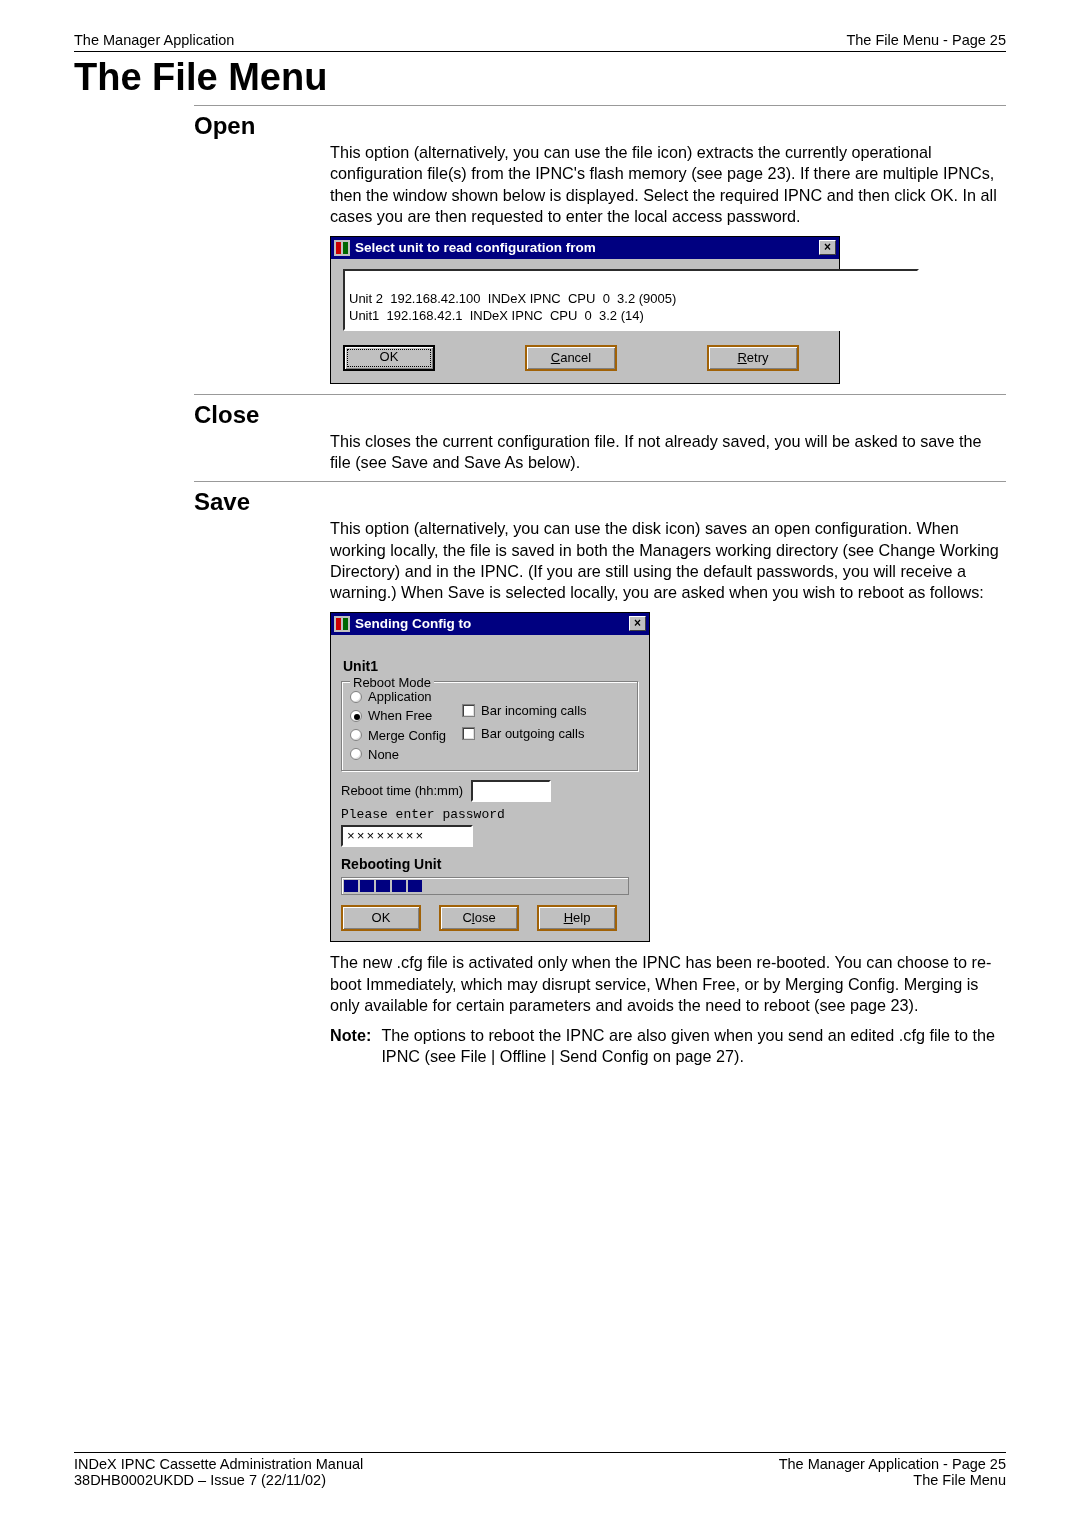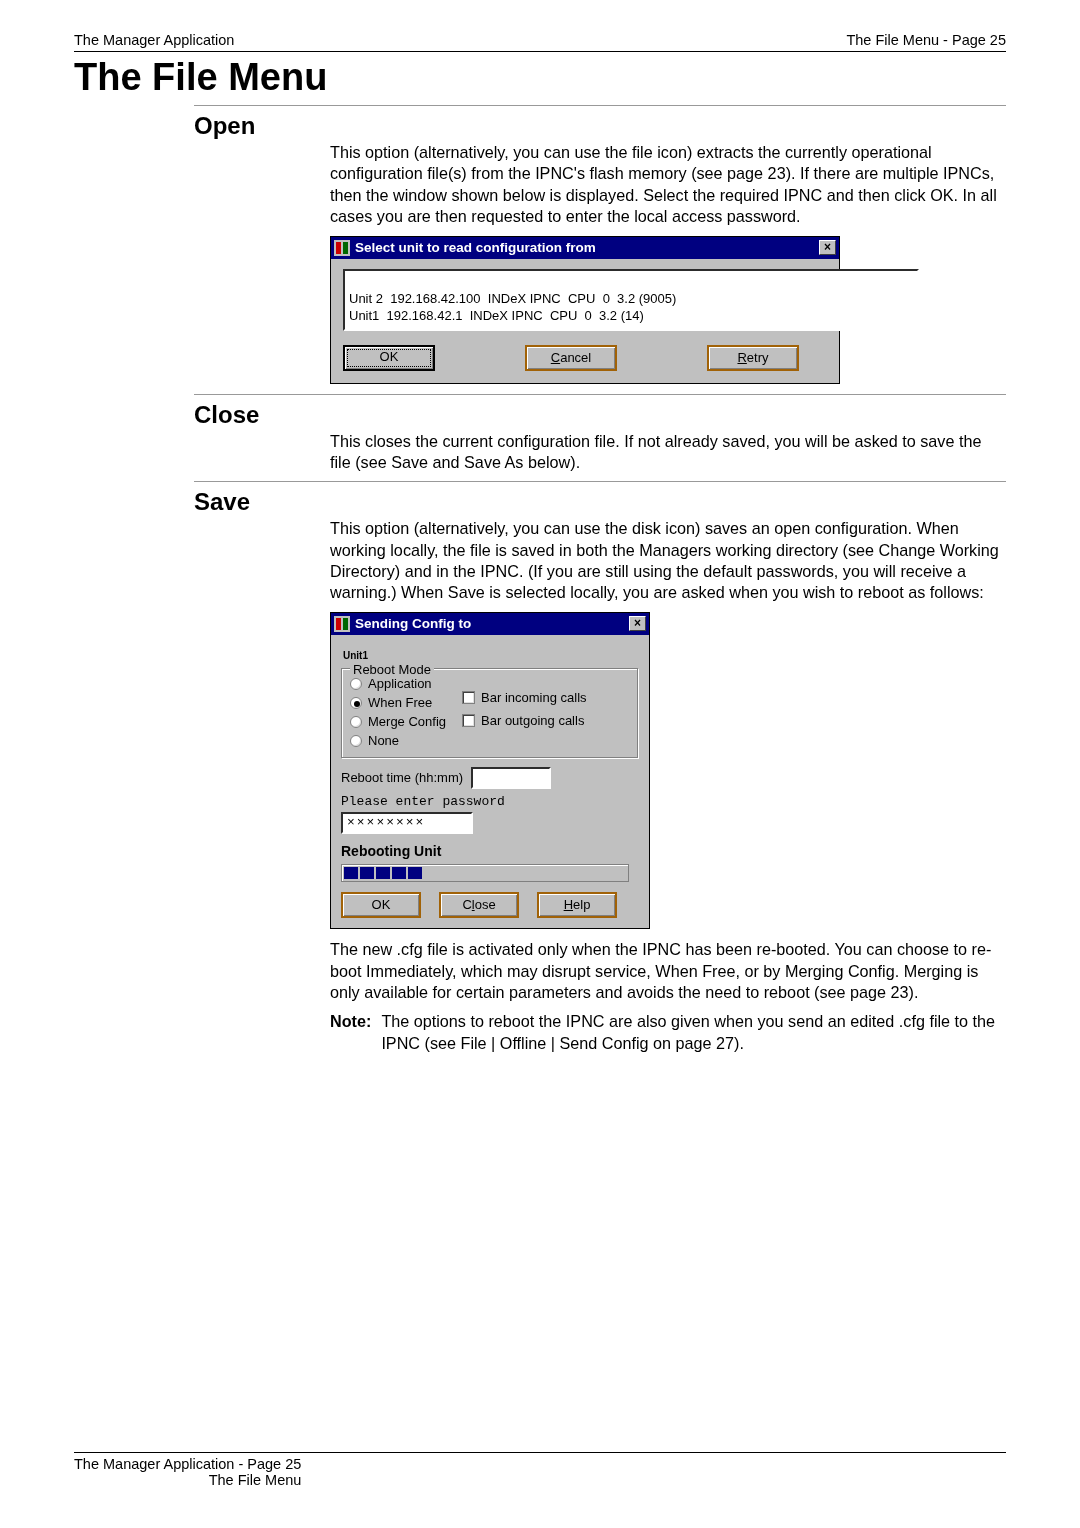--- a/index.html
+++ b/index.html
@@ -109,21 +109,21 @@
     text-align:center;
     line-height:22px;
     padding: 0 6px;
   }
   .winbtn.focus { outline:1px dotted #000; outline-offset:-5px; border:2px solid #000; line-height:20px; }
   .mn { text-decoration: underline; }
 
   
   .dlg2 { width: 320px; margin: 8px 0 10px 0; }
   .dlg2 .client { padding: 6px 10px 10px 10px; }
-  .unitlbl { font-weight:bold; font-size:10px; margin: 8px 0 6px 2px; }
+  .unitlbl { font-weight:bold; font-size:14px; margin: 16px 0 6px 2px; }
   .groupbox {
     border:1px solid #808080;
     border-right-color:#fff; border-bottom-color:#fff;
     box-shadow: inset -1px -1px 0 #808080, inset 1px 1px 0 #fff;
     padding: 6px 8px 8px 8px;
     position: relative;
     margin-bottom: 8px;
   }
   .groupbox .legend {
     position:absolute; top:-8px; left:8px;
@@ -316,18 +316,22 @@
       </div>
 
     </div>
   </div>
 
 </div>
 
 <div class="footer">
   <div class="line"></div>
   <div class="cols">
+    <div>
+      <div>INDeX IPNC Cassette Administration Manual</div>
+      <div>38DHB0002UKDD – Issue 7 (22/11/02)</div>
+    </div>
     <div class="right">
       <div>The Manager Application - Page 25</div>
       <div>The File Menu</div>
     </div>
   </div>
 </div>
 
 </body></html>

